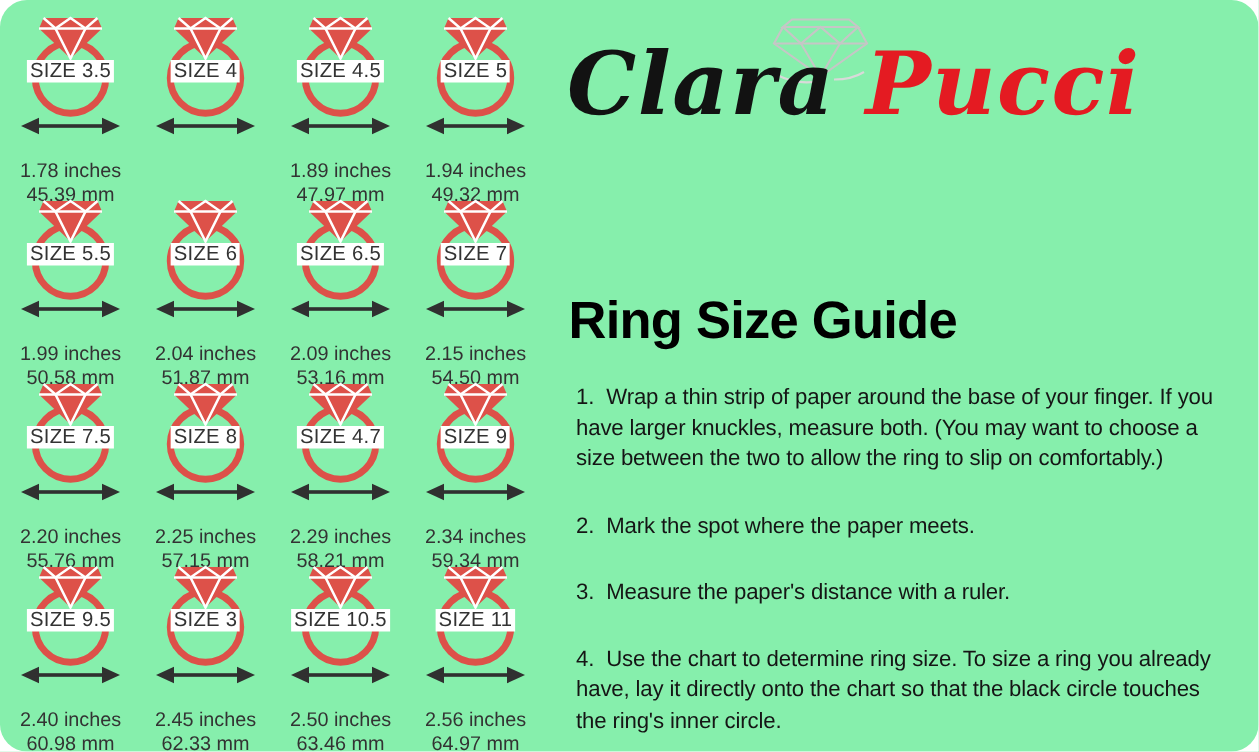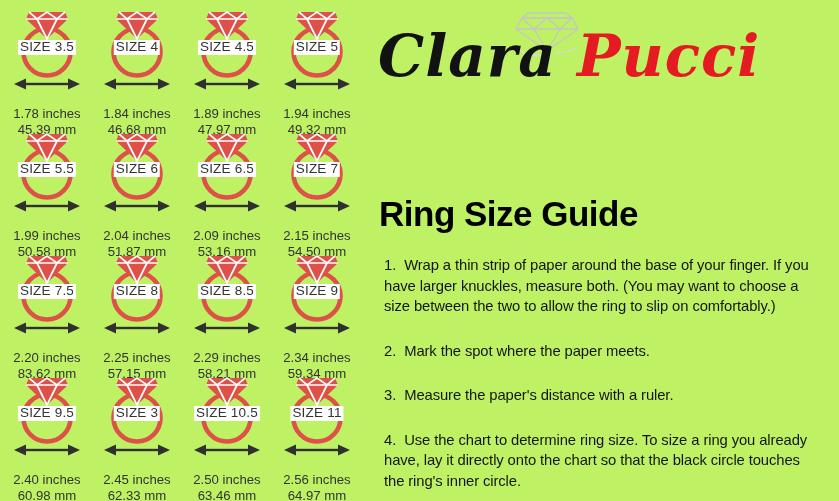--- a/index.html
+++ b/index.html
@@ -1,21 +1,21 @@
 <!DOCTYPE html>
 <html><head>
 <meta charset="utf-8">
 <style>
   * { margin:0; padding:0; box-sizing:border-box; }
   html,body { background:#ffffff; }
   body {
     width:839px; height:501px; position:relative; overflow:hidden;
     font-family:"Liberation Sans", sans-serif;
   }
-  .stage { position:absolute; left:0; top:0; width:839px; height:501px; background:#bef264; }
+  .stage { position:absolute; left:0; top:0; width:839px; height:501px; background:#86efac;border-radius:18px; }
 
   
   .chart-grid {
     position:absolute; left:2px; top:6px;
     display:grid; grid-template-columns:repeat(4,90px); grid-auto-rows:122px;
   }
   .cell { position:relative; display:flex; flex-direction:column; align-items:center; }
   .figure { position:relative; width:74px; height:88px; }
   .figure svg { display:block; }
   .size-label {
@@ -103,24 +103,20 @@
           </g>
         </g>
         <g>
           <path class="arrow-part" d="M4,78 L16,72.5 L16,83.5 Z"></path>
           <path class="arrow-part" d="M70,78 L58,72.5 L58,83.5 Z"></path>
           <rect class="arrow-part" x="13" y="76.8" width="48" height="2.4"></rect>
         </g>
       </svg>
       <span class="size-label">SIZE 4</span>
     </div>
-    <div class="measure">
-      <span>1.84 inches</span><br>
-      <span>46.68 mm</span>
-    </div>
   </div>
 
   <div class="cell">
     <div class="figure">
       <svg viewBox="0 0 74 88" width="74" height="88">
         <circle class="ring-band" cx="37" cy="46" r="23.5"></circle>
         <g transform="translate(37,17)">
           <path class="diamond-fill" d="M-18,-11 L18,-11 L21,-4 L0,16 L-21,-4 Z"></path>
           <g class="diamond-facets">
             <path d="M-21,-4 L21,-4"></path>
@@ -287,21 +283,21 @@
         <g>
           <path class="arrow-part" d="M4,78 L16,72.5 L16,83.5 Z"></path>
           <path class="arrow-part" d="M70,78 L58,72.5 L58,83.5 Z"></path>
           <rect class="arrow-part" x="13" y="76.8" width="48" height="2.4"></rect>
         </g>
       </svg>
       <span class="size-label">SIZE 7.5</span>
     </div>
     <div class="measure">
       <span>2.20 inches</span><br>
-      <span>83.62 mm</span>
+      <span>55.76 mm</span>
     </div>
   </div>
 
   <div class="cell">
     <div class="figure">
       <svg viewBox="0 0 74 88" width="74" height="88">
         <circle class="ring-band" cx="37" cy="46" r="23.5"></circle>
         <g transform="translate(37,17)">
           <path class="diamond-fill" d="M-18,-11 L18,-11 L21,-4 L0,16 L-21,-4 Z"></path>
           <g class="diamond-facets">
@@ -335,21 +331,21 @@
             <path d="M-18,-11 L-10,-4 L0,-11 L10,-4 L18,-11"></path>
             <path d="M-10,-4 L0,16 L10,-4"></path>
           </g>
         </g>
         <g>
           <path class="arrow-part" d="M4,78 L16,72.5 L16,83.5 Z"></path>
           <path class="arrow-part" d="M70,78 L58,72.5 L58,83.5 Z"></path>
           <rect class="arrow-part" x="13" y="76.8" width="48" height="2.4"></rect>
         </g>
       </svg>
-      <span class="size-label">SIZE 8.5</span>
+      <span class="size-label">SIZE 4.7</span>
     </div>
     <div class="measure">
       <span>2.29 inches</span><br>
       <span>58.21 mm</span>
     </div>
   </div>
 
   <div class="cell">
     <div class="figure">
       <svg viewBox="0 0 74 88" width="74" height="88">

